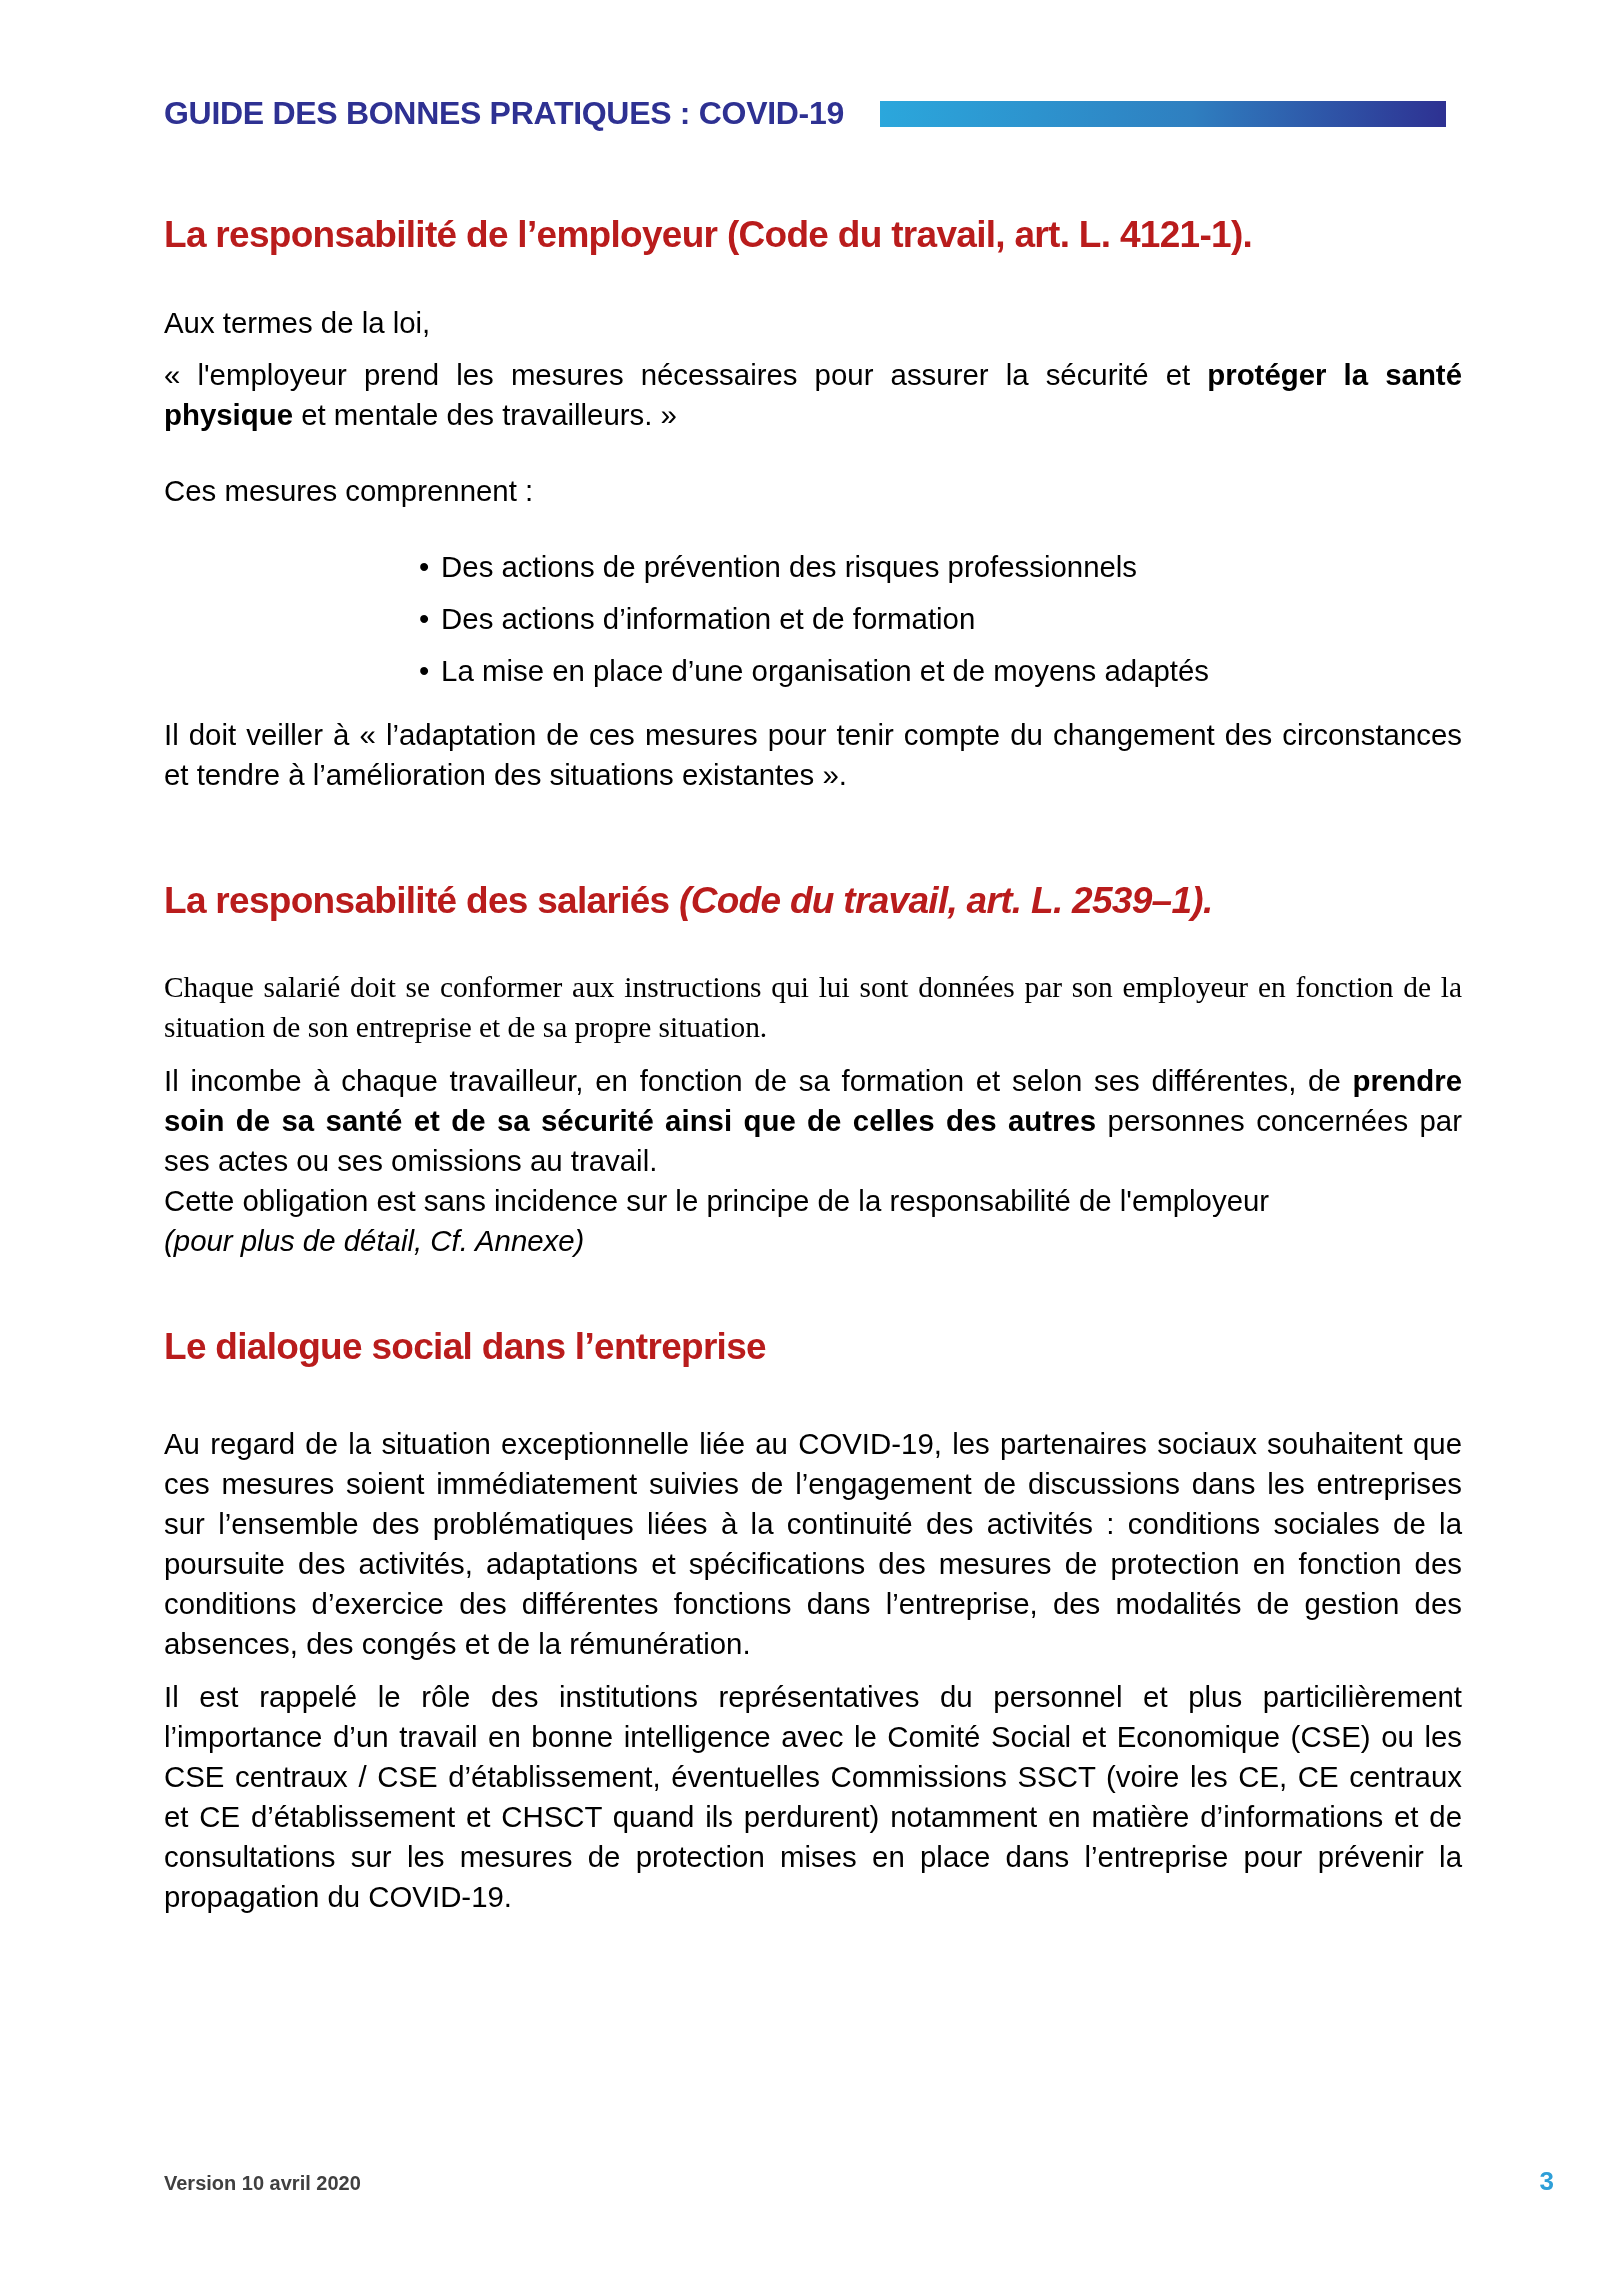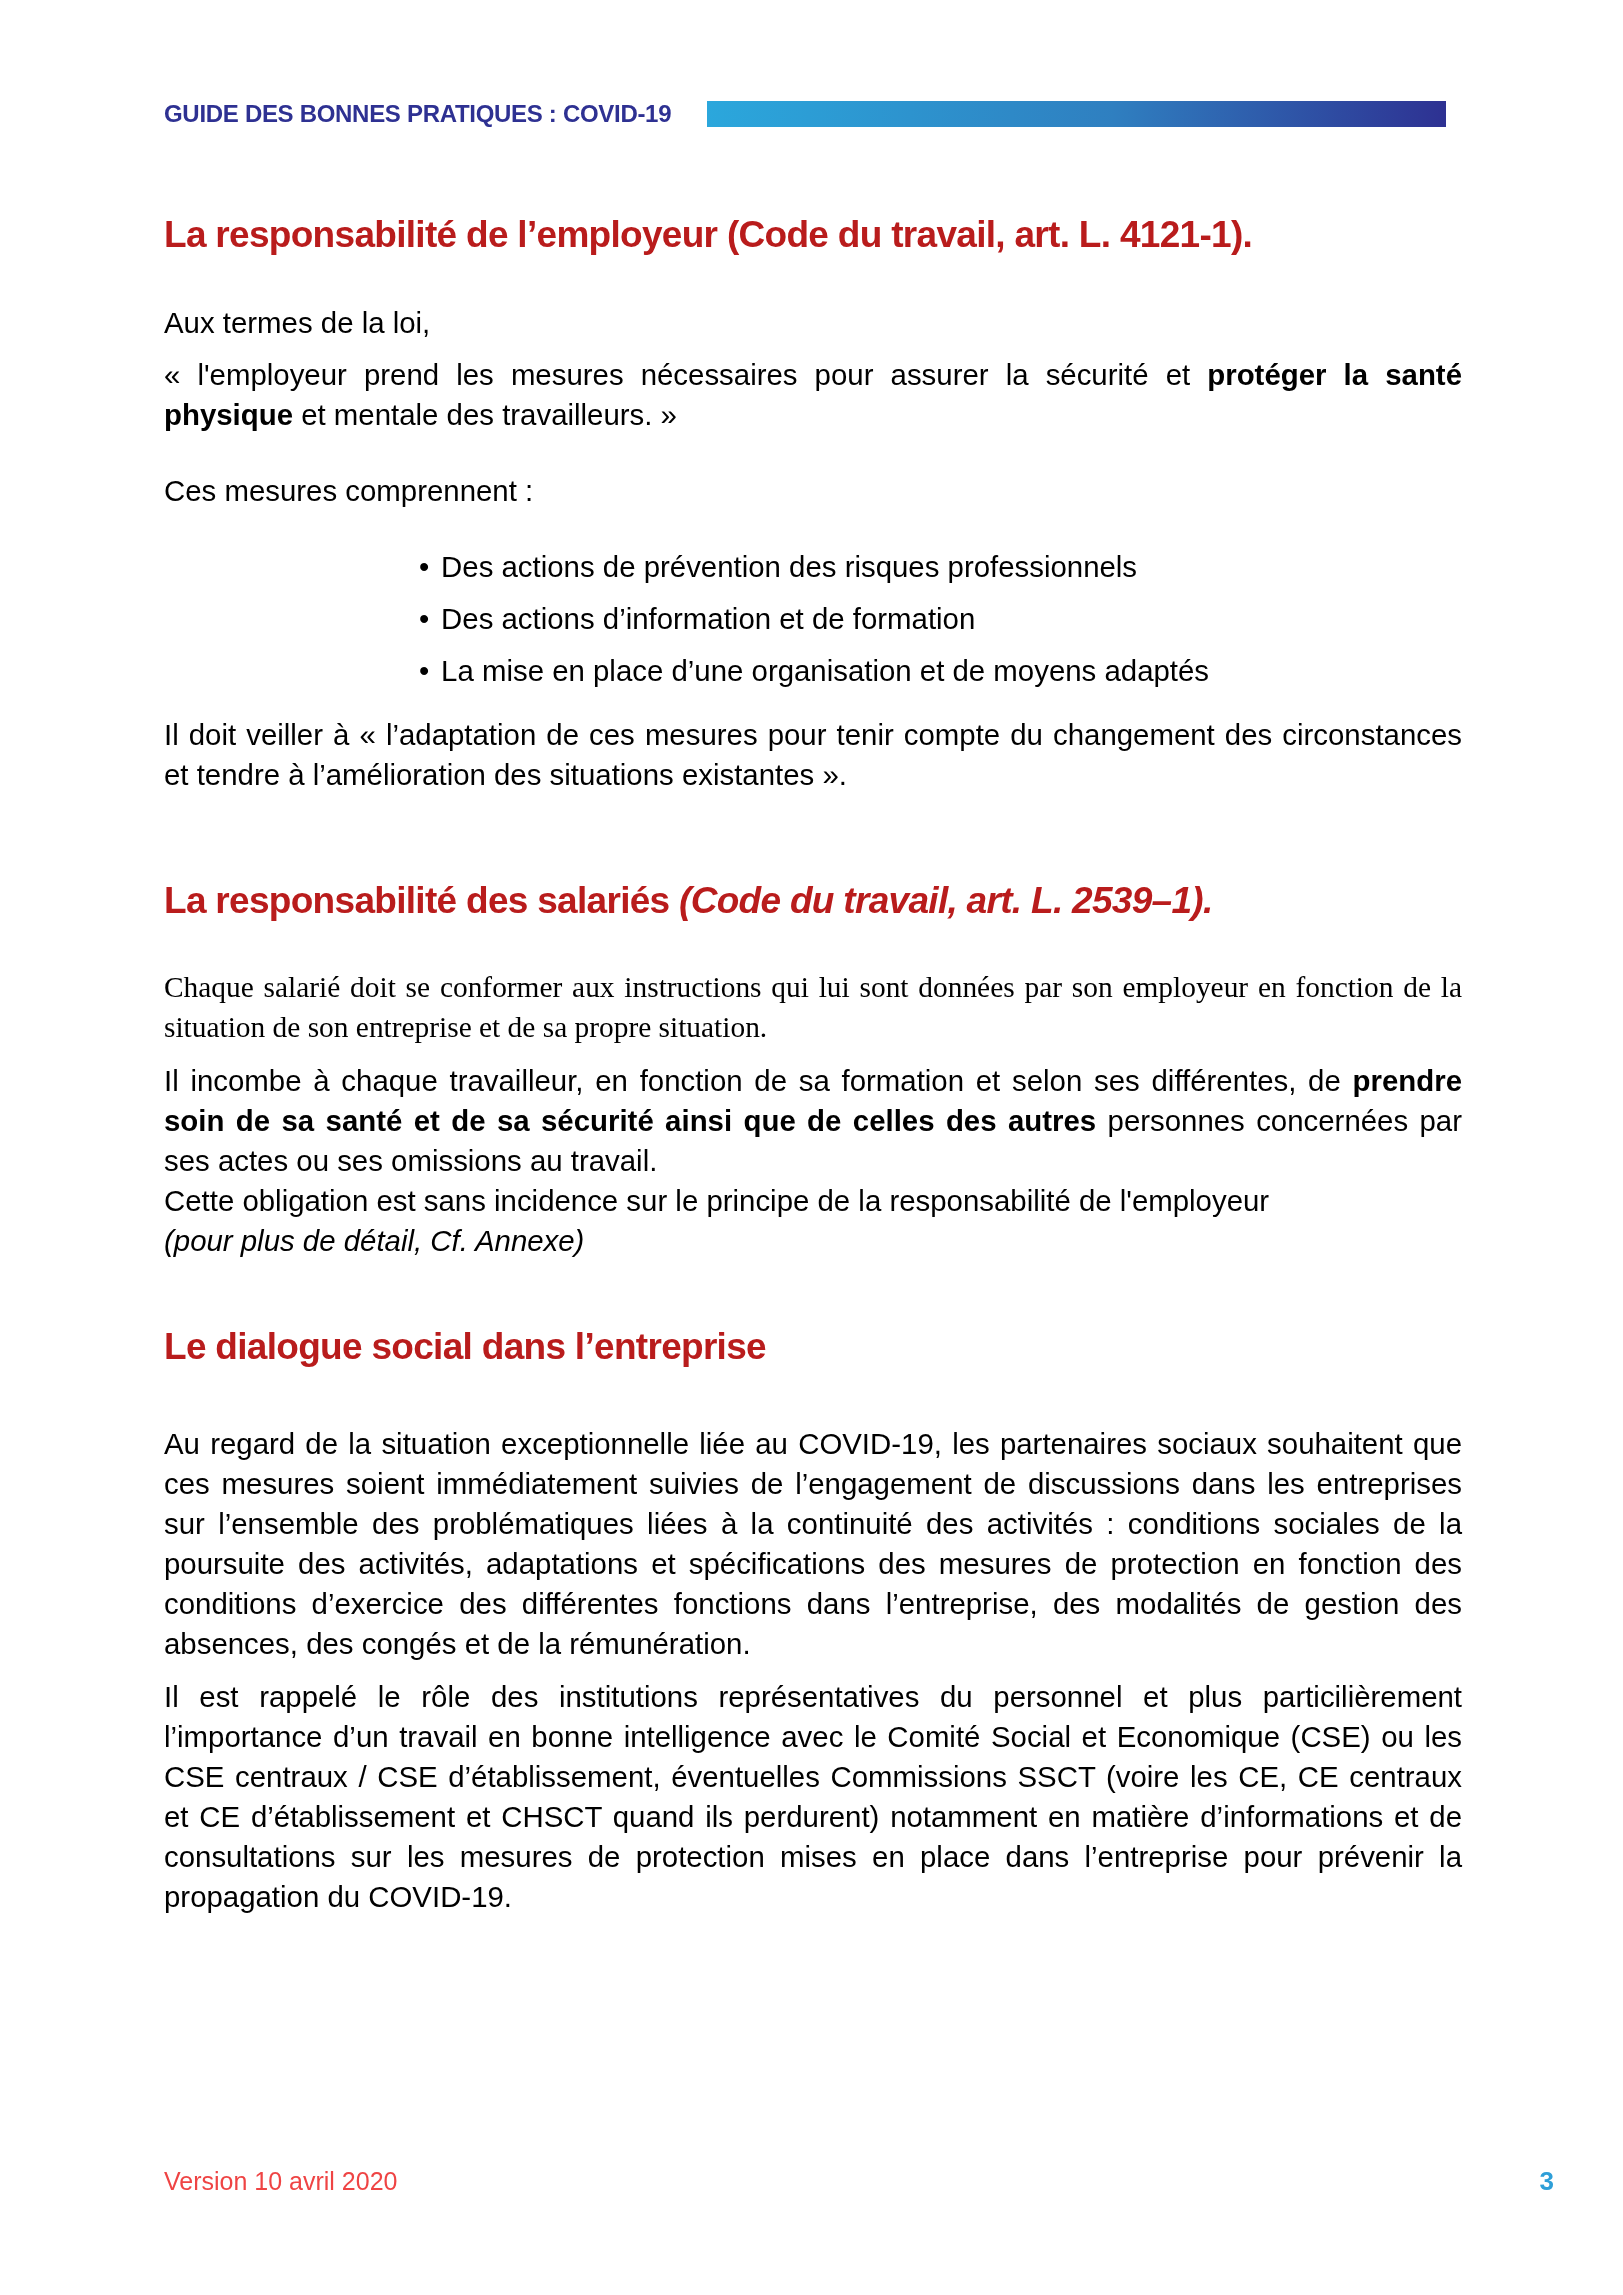--- a/index.html
+++ b/index.html
@@ -11,21 +11,21 @@
     box-sizing: border-box;
     padding: 95px 161px 0 164px;
     font-family: "Liberation Sans", sans-serif;
     color: #000000;
     overflow: hidden;
   }
 
   
   .doc-header { display: flex; align-items: center; height: 37px; }
   .doc-header-title {
-    font-size: 24px;
+    font-size: 32px;
     font-weight: bold;
     color: #2e3192;
     letter-spacing: -0.3px;
     white-space: nowrap;
   }
   .gradient-bar {
     flex: 1;
     height: 26px;
     margin-left: 36px;
     margin-right: 16.4px;
@@ -72,21 +72,21 @@
   
   .doc-footer {
     position: absolute;
     left: 164px;
     right: 69px;
     top: 2166px;
     display: flex;
     justify-content: space-between;
     align-items: baseline;
   }
-  .footer-version { color: #ef4444; font-weight: normal; font-size: 25px; }
+  .footer-version { color: #404040; font-weight: bold; font-size: 20px; }
   .footer-page    { color: #2e9fd8; font-weight: bold; font-size: 26px; }
 </style>
 </head>
 <body>
 
 <div class="page">
 
   <div class="doc-header">
     <span class="doc-header-title">GUIDE DES BONNES PRATIQUES : COVID-19</span>
     <span class="gradient-bar"></span>

